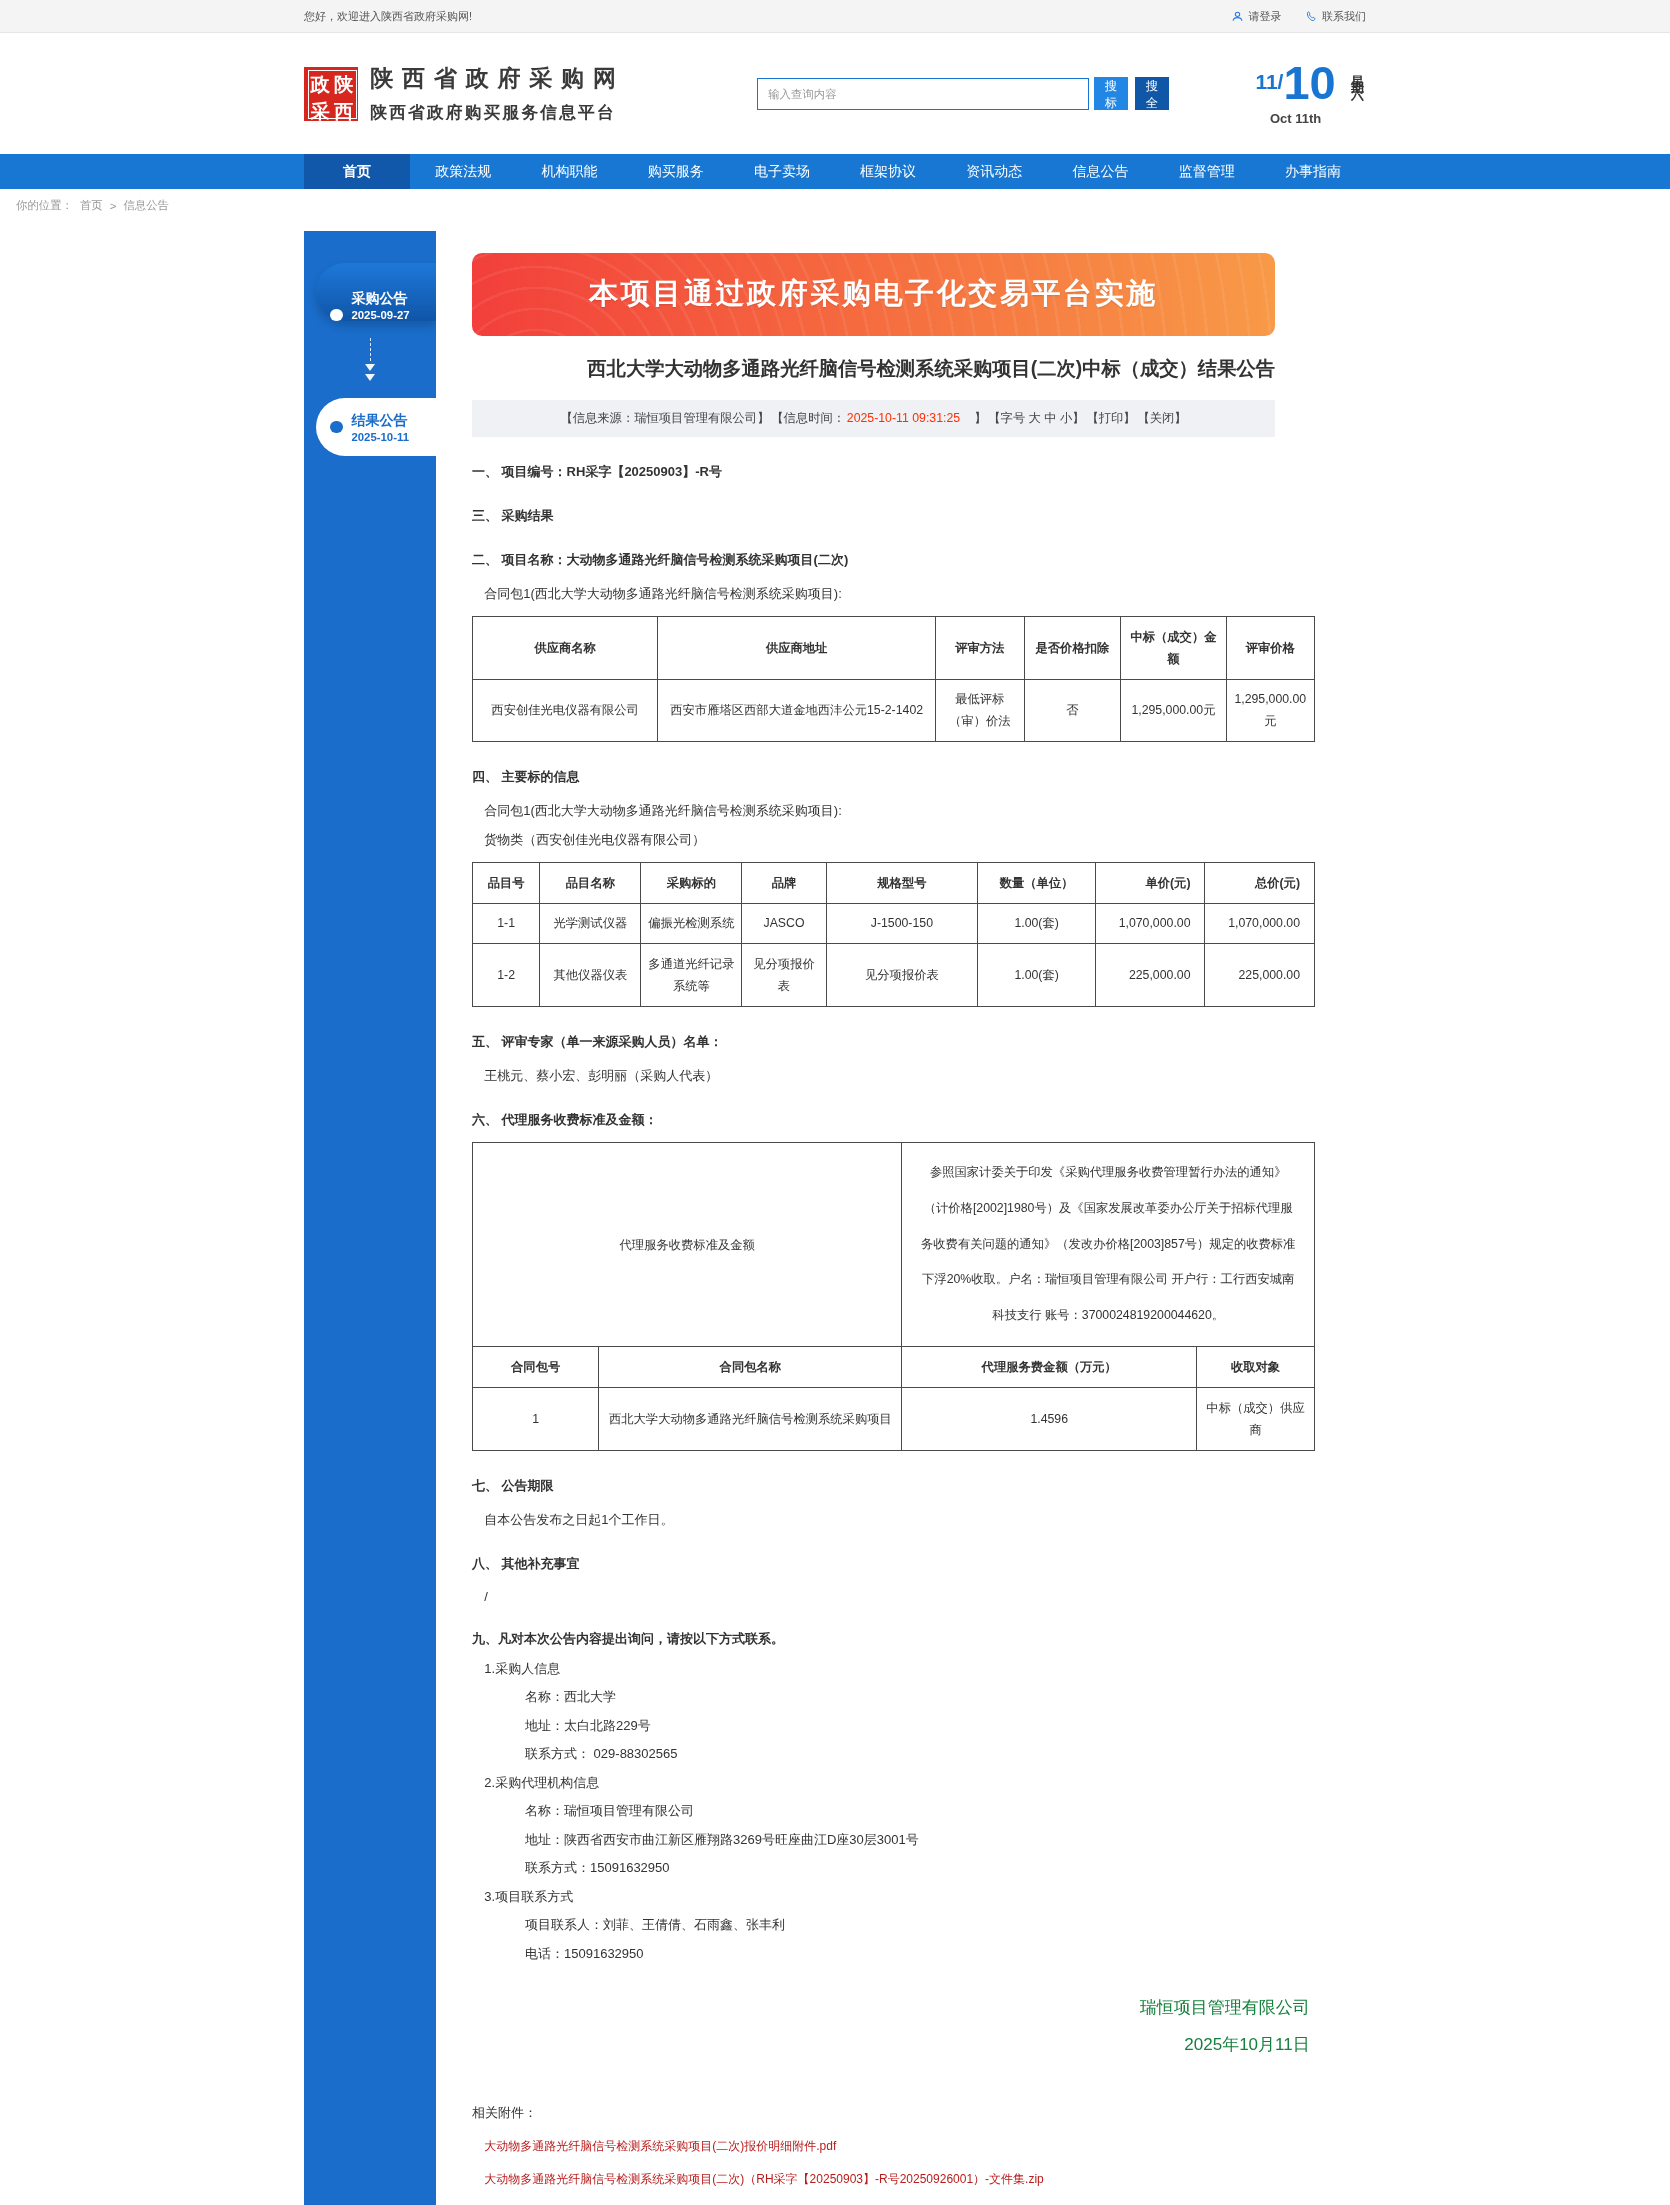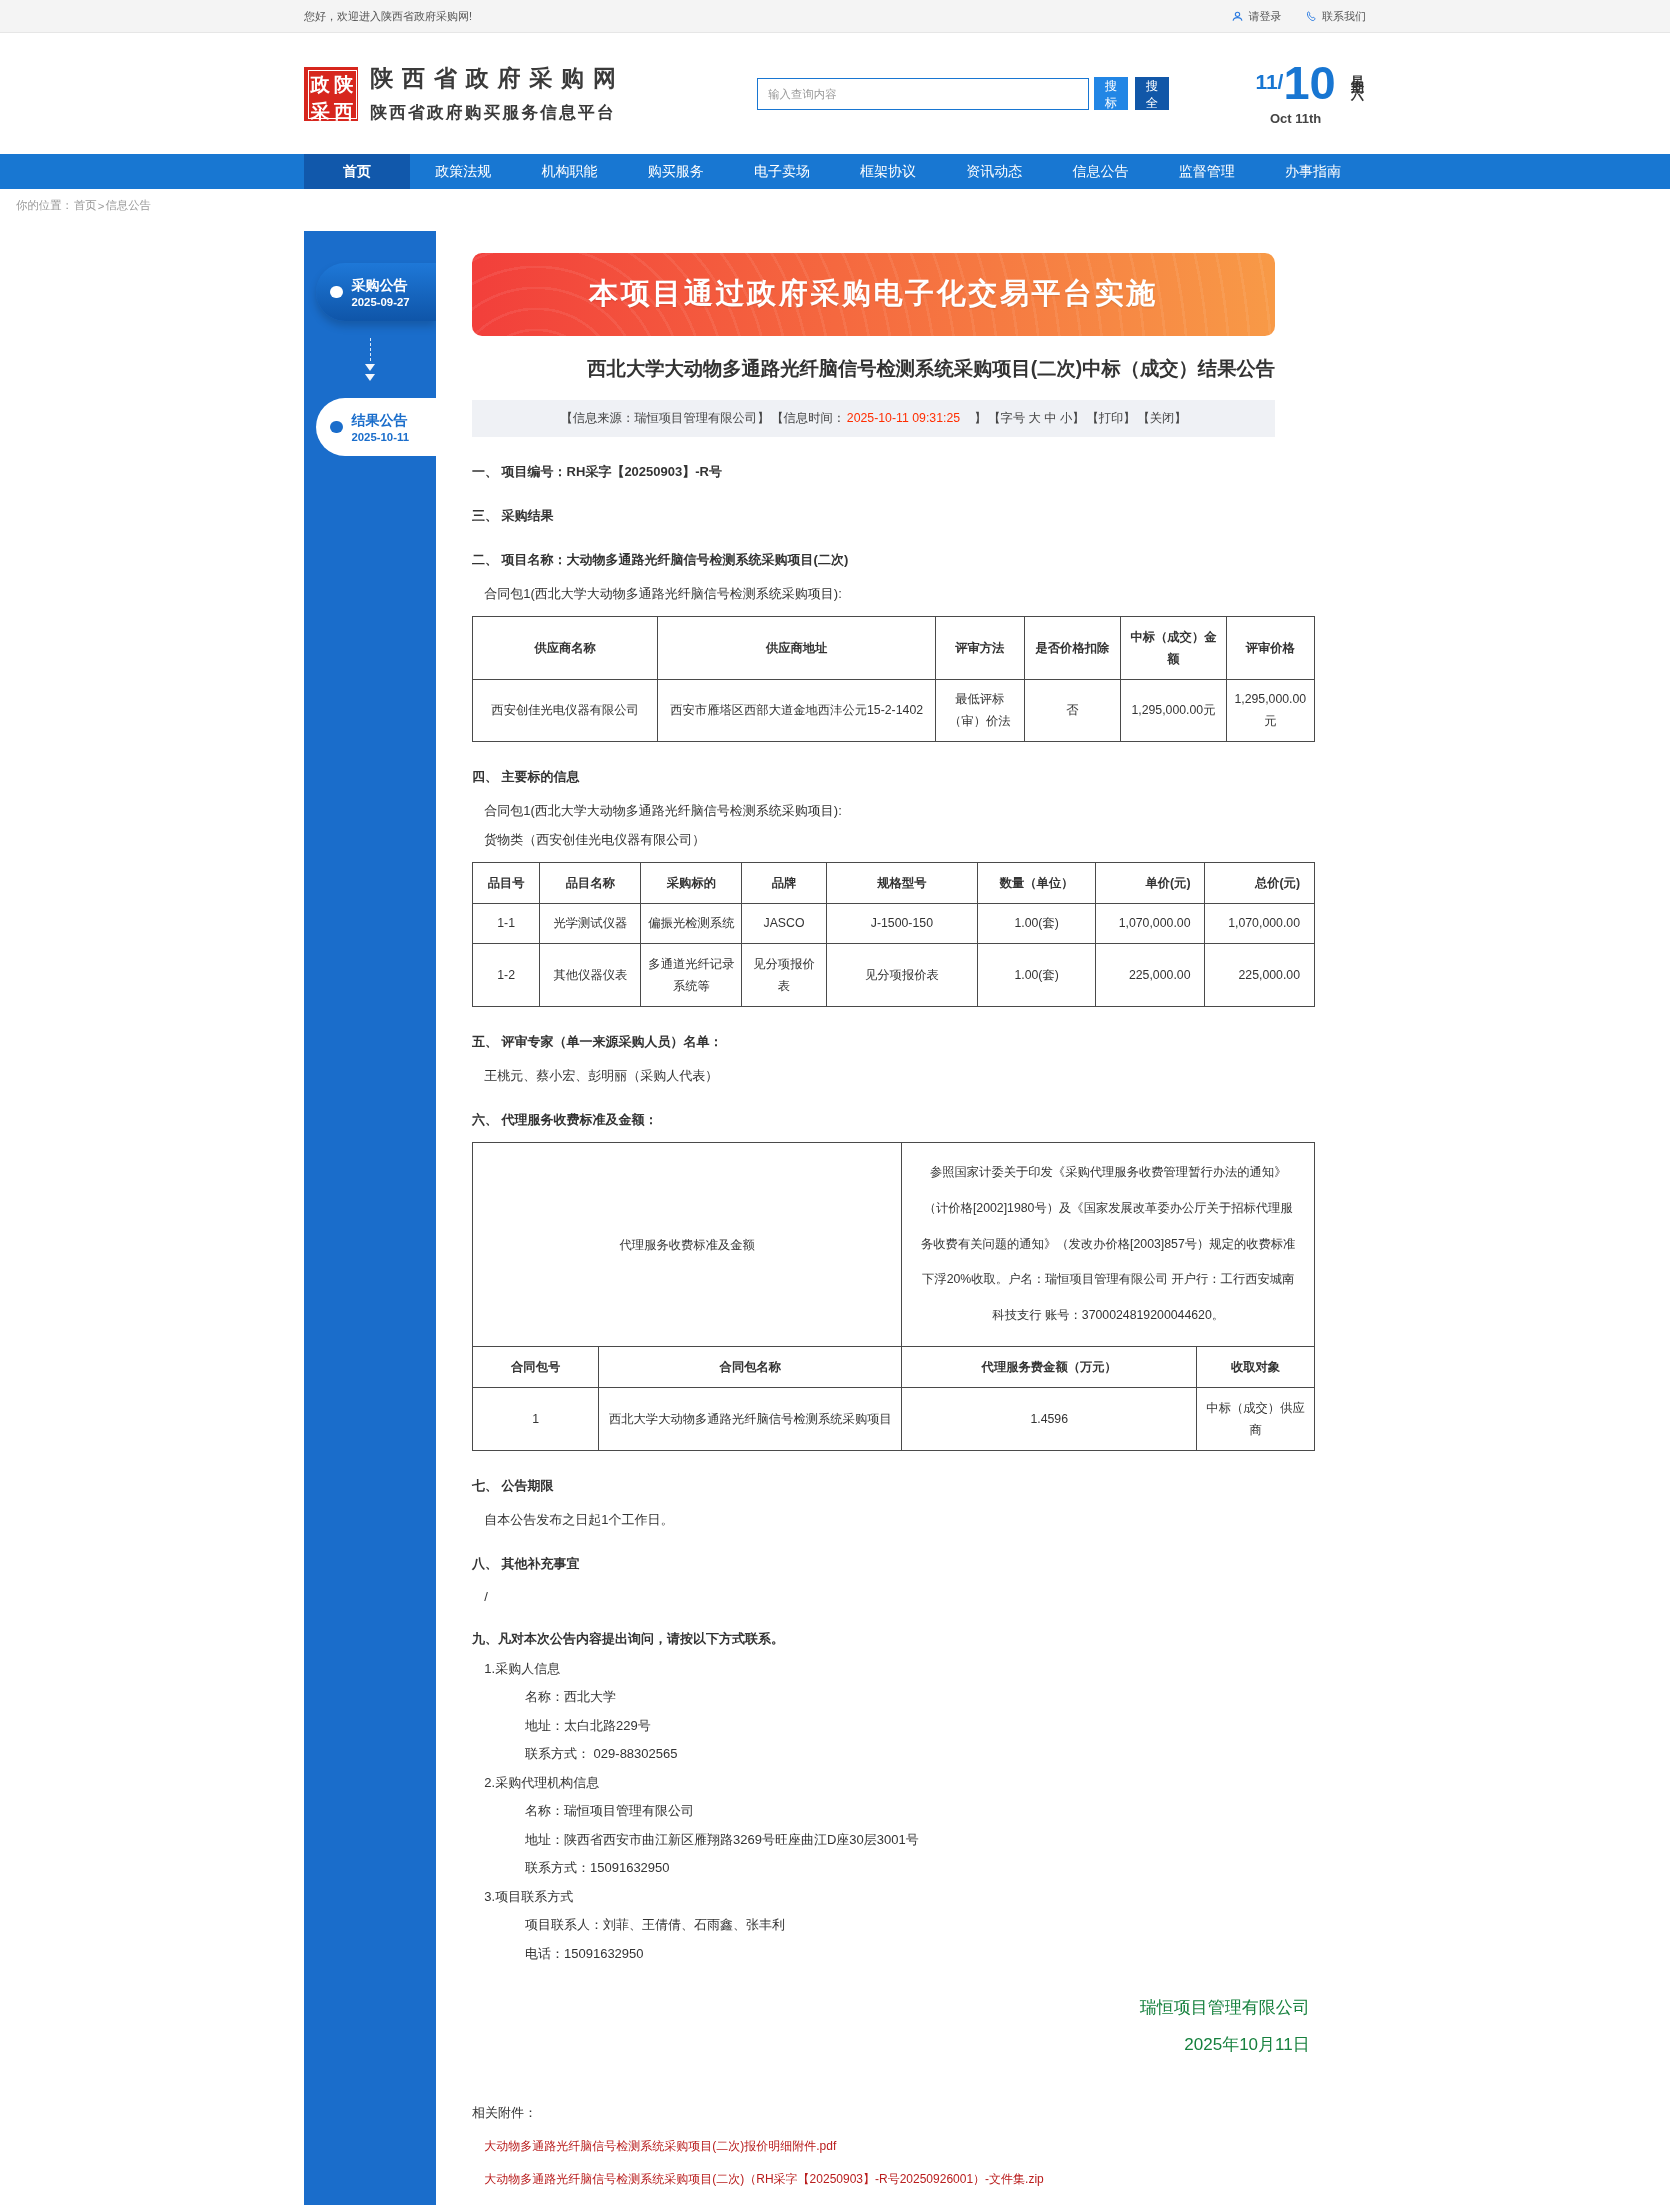--- a/index.html
+++ b/index.html
@@ -36,31 +36,31 @@
   .weekday{writing-mode:vertical-rl;font-size:13px;font-weight:bold;color:#333;letter-spacing:5.3px;margin-top:3.5px;}
 
   
   .nav{height:35px;background:#1877d2;}
   .nav .container{display:flex;height:100%;}
   .nav-item{flex:1;display:flex;align-items:center;justify-content:center;color:#fff;font-size:14px;cursor:pointer;}
   .nav-item.active{background:#1158ab;font-weight:bold;}
 
   
   .crumbbar{height:33px;display:flex;align-items:center;}
-  .crumbbar .container{display:flex;align-items:center;gap:1px;font-size:11.4px;color:#999;margin-left:16px;}
+  .crumbbar .container{display:flex;align-items:center;gap:7px;font-size:11.4px;color:#999;margin-left:16px;}
   .crumb-link{color:#999;cursor:pointer;}
 
   
   .main{display:flex;align-items:stretch;margin:8.8px auto 0;min-height:1879px;}
   .sidebar{width:132px;flex-shrink:0;background:#1a6dcb;padding-top:32px;box-sizing:border-box;}
   .step{margin-left:12.3px;height:58px;border-radius:29px 0 0 29px;display:flex;align-items:center;gap:8.8px;padding-left:14px;cursor:pointer;}
   .step .dot{width:12.3px;height:12.3px;border-radius:50%;flex-shrink:0;}
   .step-label{font-size:14px;font-weight:bold;line-height:1.3;}
   .step-date{font-size:11.4px;font-weight:bold;margin-top:1.8px;}
-  .step.inactive{background:linear-gradient(180deg,#1e78d8,#0f55a8);box-shadow:0 5.3px 8.8px rgba(0,0,0,.18);color:#fff;}
+  .step.inactive{background:linear-gradient(180deg,#1e78d8,#0f55a8);box-shadow:0 5.3px 8.8px rgba(0,0,0,.18);color:#fff;align-items:flex-end;}
   .step.inactive .dot{background:#fff;}
   .step.active{background:#fff;color:#1a6dcb;}
   .step.active .dot{background:#1a6dcb;}
   .timeline-arrow{display:flex;flex-direction:column;align-items:center;margin:17.6px 0;}
   .dash{height:23px;border-left:1.3px dashed rgba(255,255,255,.85);}
   .tri{width:0;height:0;border-left:5.3px solid transparent;border-right:5.3px solid transparent;border-top:7px solid rgba(255,255,255,.95);margin-top:2.6px;}
 
   .content{flex:1;background:#fff;padding:22px 40px 53px 36px;box-sizing:border-box;}
   .banner{width:803px;height:83px;border-radius:10px;display:flex;align-items:center;justify-content:center;
     background:repeating-radial-gradient(circle at 8% 170%, rgba(255,255,255,.07) 0 2.6px, transparent 2.6px 21px),

